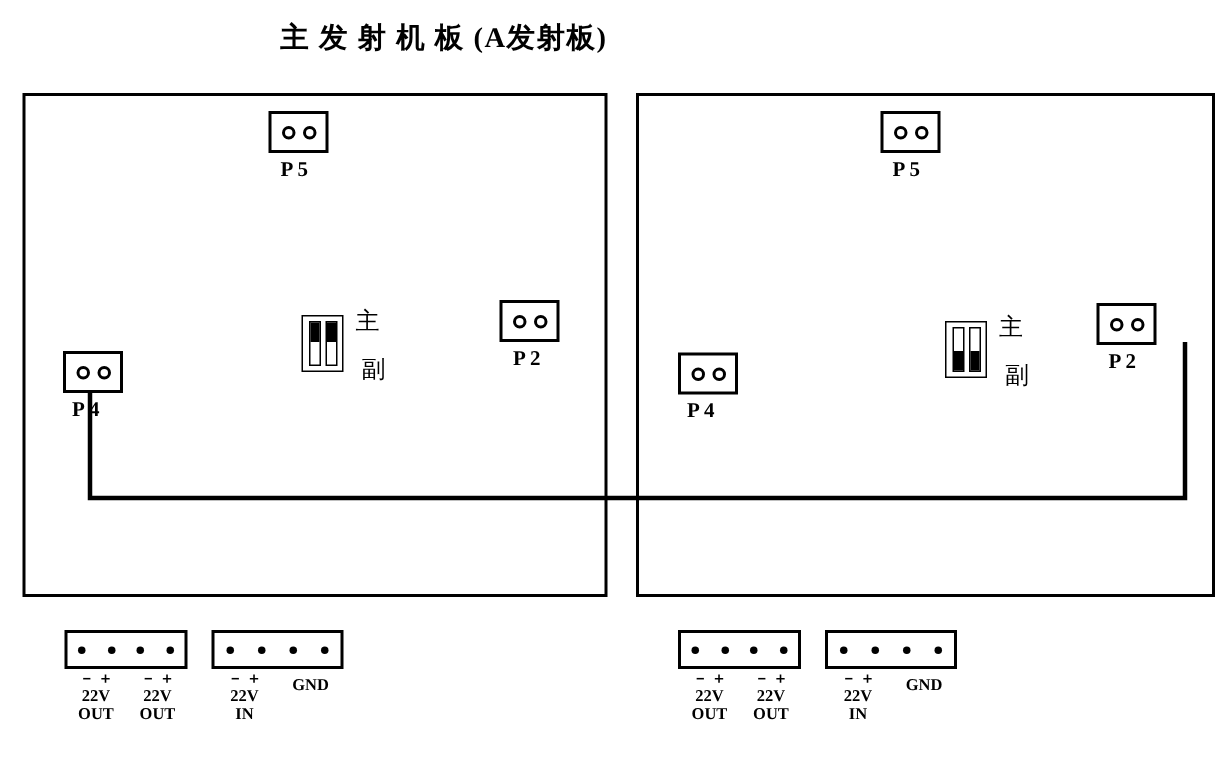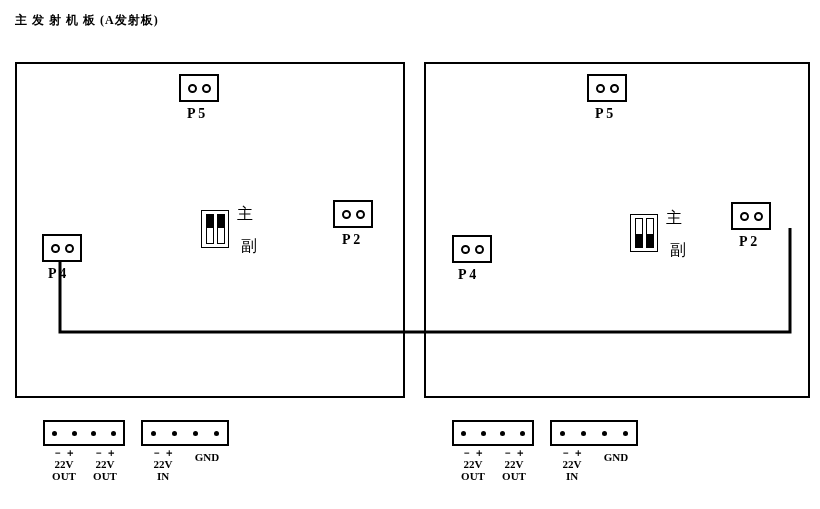--- a/index.html
+++ b/index.html
@@ -1,19 +1,19 @@
 <!DOCTYPE html>
 <html><head>
 <meta charset="utf-8">
 <style>
   html,body{margin:0;padding:0;background:#fff;}
   body{width:820px;height:509px;font-family:"Liberation Serif","DejaVu Serif",serif;color:#000;}
   .canvas{position:relative;width:820px;height:509px;background:#fff;overflow:hidden;}
 
-  .board-title{position:absolute;top:12px;font-size:12px;font-weight:bold;letter-spacing:1px;text-align:left;white-space:nowrap;}
+  .board-title{position:absolute;top:12px;font-size:19px;font-weight:bold;letter-spacing:1px;text-align:right;white-space:nowrap;}
   #title-a{left:15px;width:390px;}
   #title-b{left:424px;width:386px;}
 
   .board{position:absolute;top:62px;height:336px;border:2px solid #000;box-sizing:border-box;background:#fff;padding-left:25px;}
   #board-a{left:15px;width:390px;}
   #board-b{left:424px;width:386px;}
 
   .conn{position:absolute;width:40px;height:28px;border:2px solid #000;box-sizing:border-box;background:#fff;display:flex;align-items:center;justify-content:center;gap:5px;z-index:3;}
   .pin{width:9px;height:9px;border:2px solid #000;border-radius:50%;box-sizing:border-box;background:#fff;}
 

